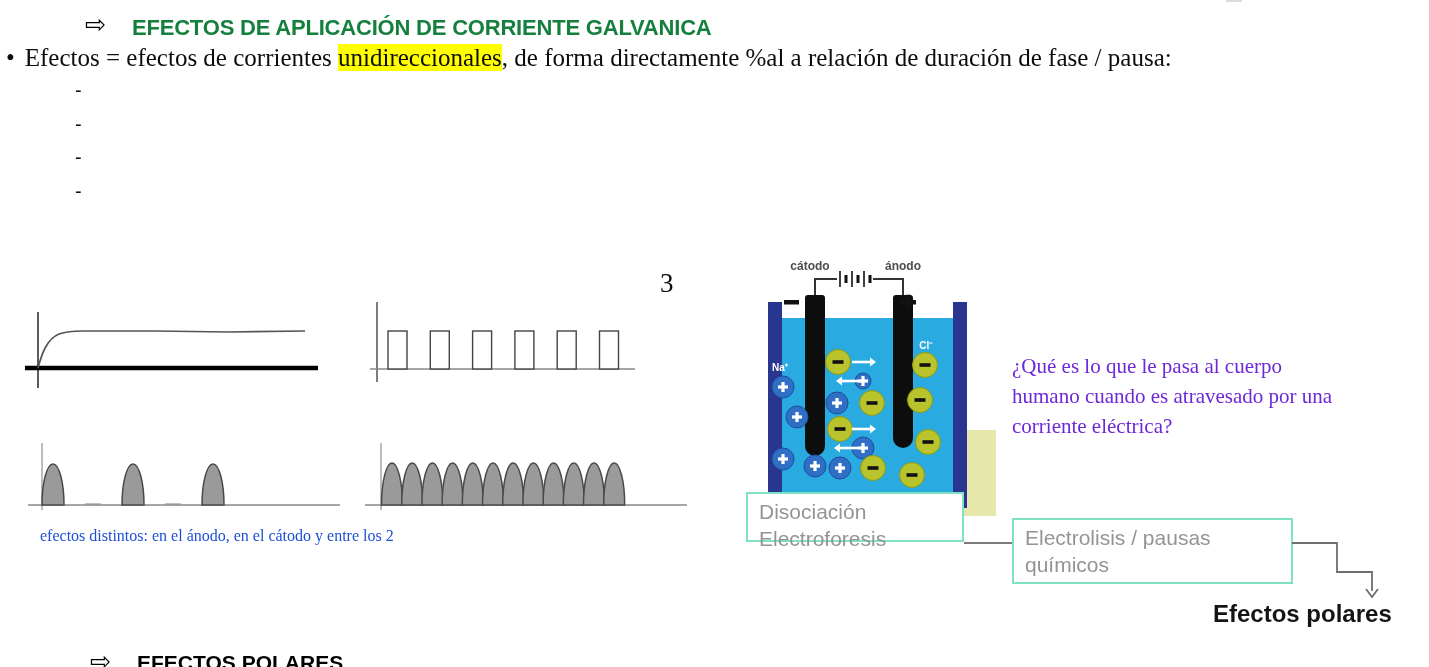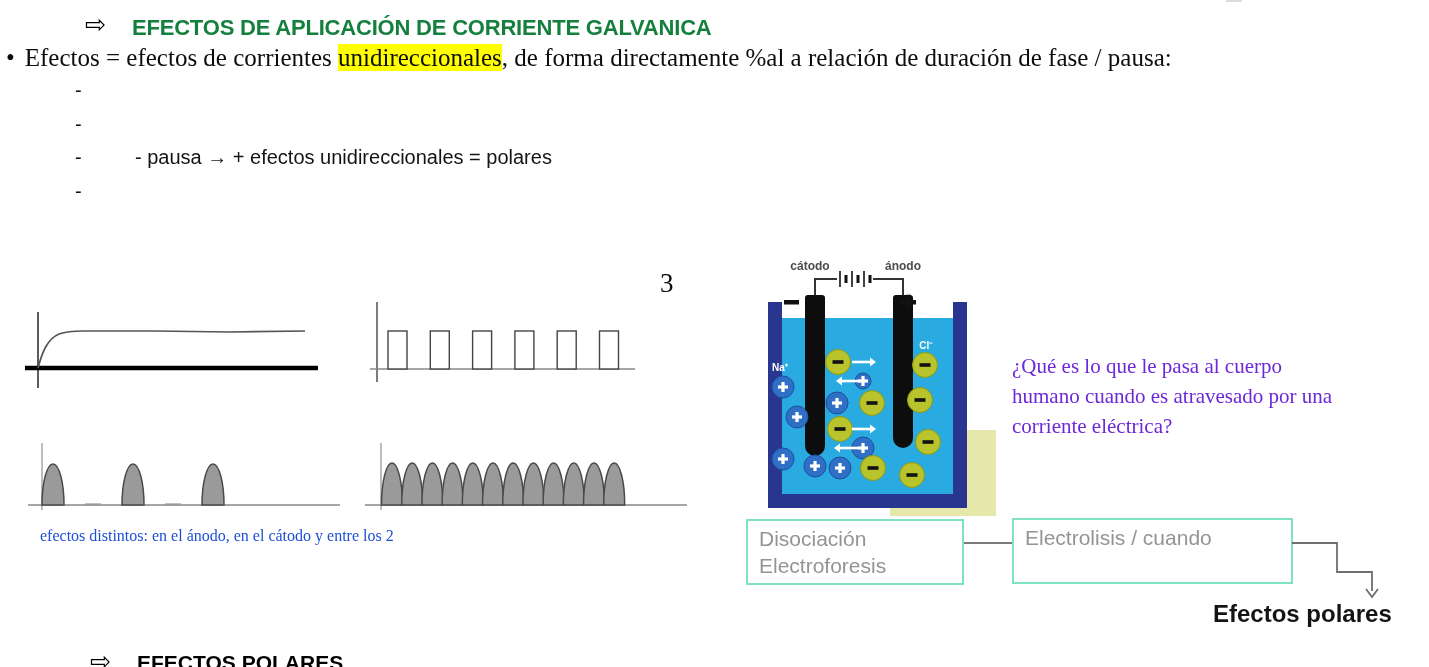--- a/index.html
+++ b/index.html
@@ -34,21 +34,20 @@
 
 <div class="abs sublist" style="left:75px;top:79px">
     <div class="subrow">
       <span class="dash">-</span>
     </div>
     <div class="subrow">
       <span class="dash">-</span>
     </div>
     <div class="subrow">
       <span class="dash">-</span>
-      <span>- pausa → + efectos unidireccionales = polares</span>
     </div>
     <div class="subrow">
       <span class="dash">-</span>
     </div>
   </div>
 
 <svg class="abs" style="left:15px;top:285px" width="315" height="110">
     <line x1="23" y1="27" x2="23" y2="103" stroke="#333" stroke-width="1.6"></line>
     <line x1="10" y1="83" x2="303" y2="83" stroke="#000" stroke-width="4.5"></line>
     <path d="M23,83 C27,68 32,54 44,49 C51,46.5 58,46 68,46 L140,46 L214,47 L290,46" fill="none" stroke="#555" stroke-width="1.7"></path>
@@ -161,27 +160,28 @@
     <line x1="120" y1="131" x2="102" y2="131" stroke="#fff" stroke-width="2.6"></line>
     <polygon points="102,126.5 102,135.5 96,131" fill="#fff"></polygon>
     <line x1="112" y1="179" x2="130" y2="179" stroke="#fff" stroke-width="2.6"></line>
     <polygon points="130,174.5 130,183.5 136,179" fill="#fff"></polygon>
     <line x1="118" y1="198" x2="100" y2="198" stroke="#fff" stroke-width="2.6"></line>
     <polygon points="100,193.5 100,202.5 94,198" fill="#fff"></polygon>
   </svg>
 
 <div class="abs serif question" style="left:1012px;top:351px">¿Qué es lo que le pasa al cuerpo humano cuando es atravesado por una corriente eléctrica?</div>
 
-<div class="abs flowbox" style="left:746px;top:519px;width:218px;height:66px">
+<div class="abs flowbox" style="left:746px;top:492px;width:218px;height:50px">
   <div>Disociación</div>
   <div>Electroforesis</div>
 </div>
 <div class="abs connector-line" style="left:964px;top:542px;width:48px"></div>
 <div class="abs flowbox" style="left:1012px;top:518px;width:281px;height:66px">
-  <div>Electrolisis / cuando</div>
+  <div>Electrolisis / pausas</div>
+  <div>químicos</div>
 </div>
 <svg class="abs" style="left:1291px;top:533px" width="95" height="75">
     <path d="M1,10 H46 V39 H81 V58" fill="none" stroke="#6e6e6e" stroke-width="1.8"></path>
     <polyline points="75,56 81,64 87,56" fill="none" stroke="#6e6e6e" stroke-width="1.8"></polyline>
   </svg>
 <div class="abs result" style="left:1213px;top:600px">Efectos polares</div>
 
 <span class="abs arrow-glyph" style="left:90px;top:649px">⇨</span>
 <h2 class="abs heading2" style="left:137px;top:651px">EFECTOS POLARES</h2>
 

